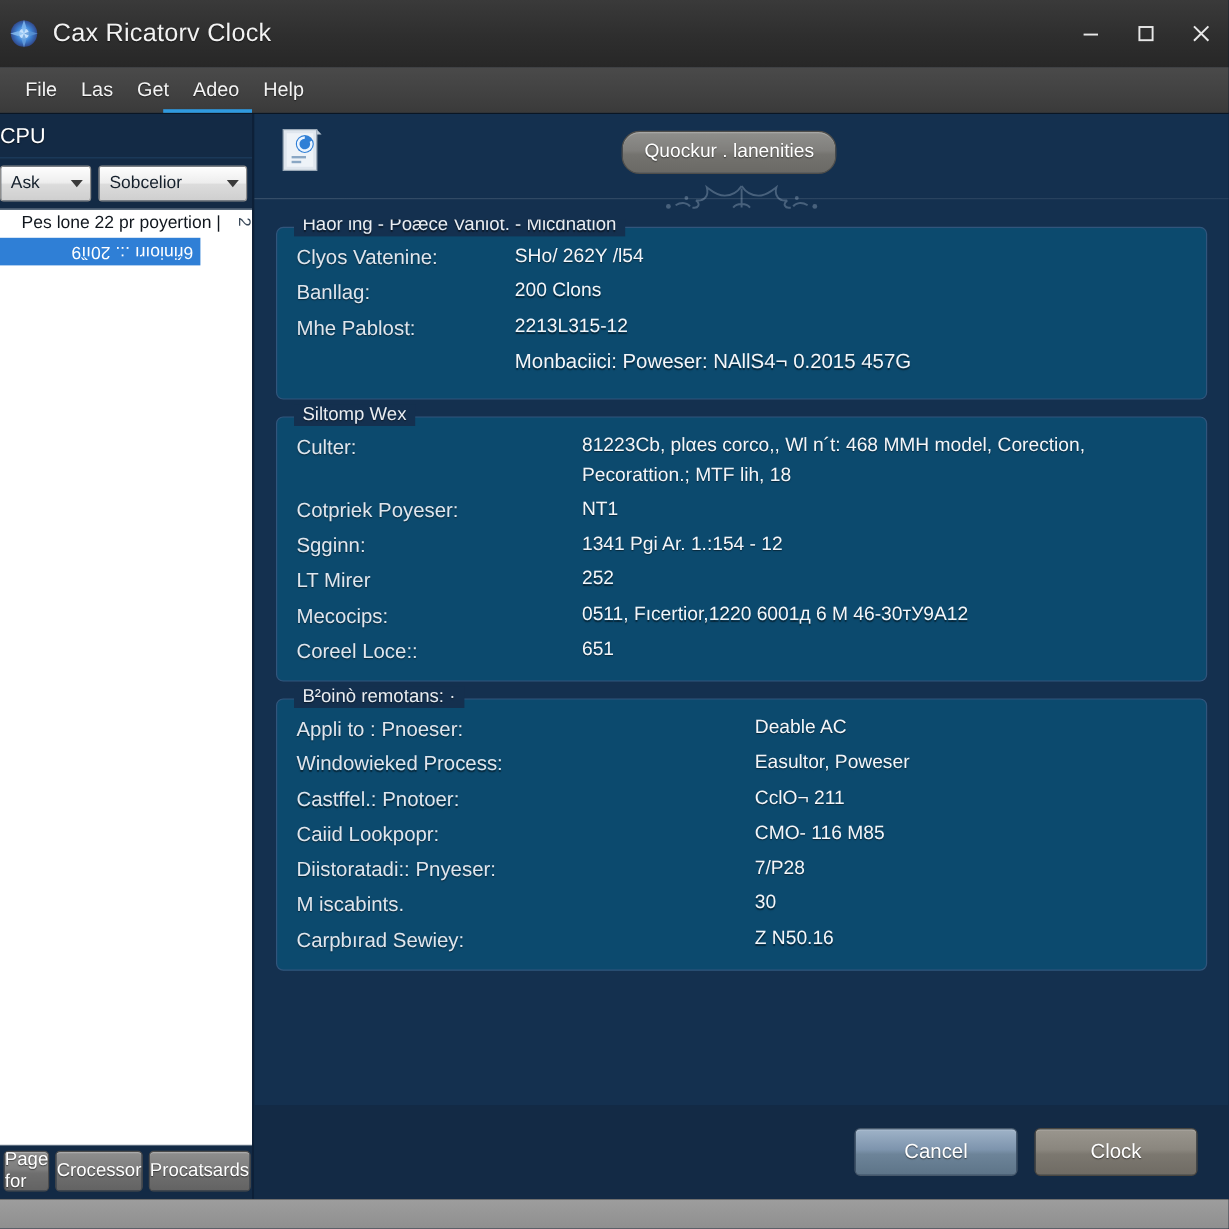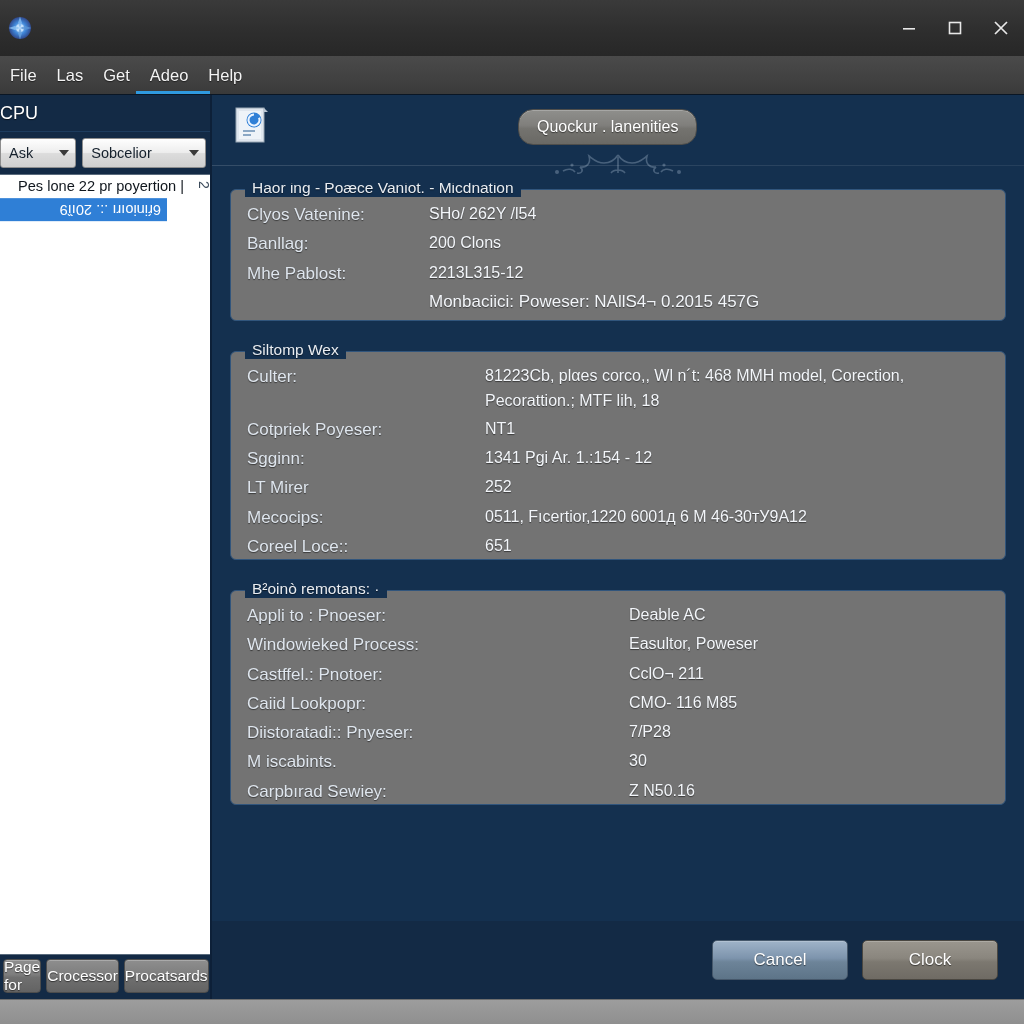--- a/index.html
+++ b/index.html
@@ -55,21 +55,21 @@
     line-height: 1;
   }
   .win-btn svg { display:block; }
 
   
   .menubar {
     height: 38px;
     background: linear-gradient(180deg, #4a4a4a 0%, #414141 60%, #3a3a3a 100%);
     display: flex;
     align-items: center;
-    padding-left: 0;
+    padding-left: 11px;
     flex: 0 0 auto;
     position: relative;
   }
   .menu-item {
     color: #f4f4f4;
     font-size: 16.5px;
     padding: 0 10px;
     height: 38px;
     display: flex; align-items: center;
     white-space: nowrap;
@@ -250,23 +250,23 @@
     flex: 1 1 auto;
     padding: 6px 18px 0 18px;
     min-height: 0;
     overflow: hidden;
   }
 
   .group {
     position: relative;
     border: 1px solid #31557c;
     border-radius: 6px;
-    margin-bottom: 30px;
-    padding: 14px 16px 0 16px;
-    background: #737373;
+    margin-bottom: 14px;
+    padding: 14px 16px 12px 16px;
+    background: #0c4a6e;
   }
   .group-title {
     position: absolute;
     top: -11px;
     left: 14px;
     background: #14304f;
     padding: 0 7px;
     color: #e9edf2;
     font-size: 15.5px;
     white-space: nowrap;
@@ -359,20 +359,21 @@
           </radialGradient>
         </defs>
         <circle cx="14" cy="14" r="11" fill="url(#lg)"></circle>
         <circle cx="14" cy="14" r="4.2" fill="#cfe7ff" opacity=".85"></circle>
         <path d="M14 2.5 L16 9 L14 14 L12 9 Z" fill="#7fb7ee" opacity=".85"></path>
         <path d="M14 25.5 L16 19 L14 14 L12 19 Z" fill="#6aa3dd" opacity=".8"></path>
         <path d="M2.5 14 L9 12 L14 14 L9 16 Z" fill="#8cc2f2" opacity=".8"></path>
         <path d="M25.5 14 L19 12 L14 14 L19 16 Z" fill="#5b95d4" opacity=".8"></path>
       </svg>
     </div>
+    <div class="title-text">Cax Ricatorv Clock</div>
 
     <div class="win-controls">
       <div class="win-btn">
         <svg width="16" height="16" viewBox="0 0 16 16">
             <rect x="2" y="8" width="12" height="1.6" fill="#e8e8e8"></rect>
           </svg>
       </div>
       <div class="win-btn">
         <svg width="16" height="16" viewBox="0 0 16 16">
             <rect x="2.5" y="2.5" width="11" height="11" fill="none" stroke="#e8e8e8" stroke-width="1.6"></rect>

